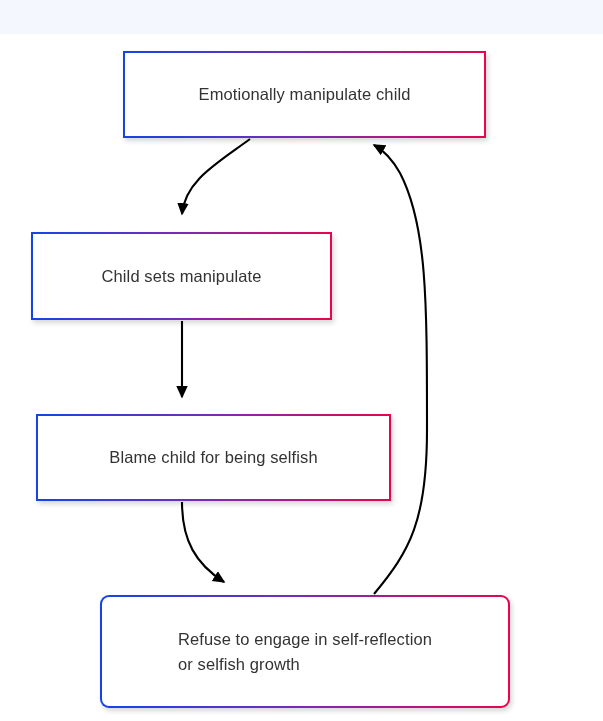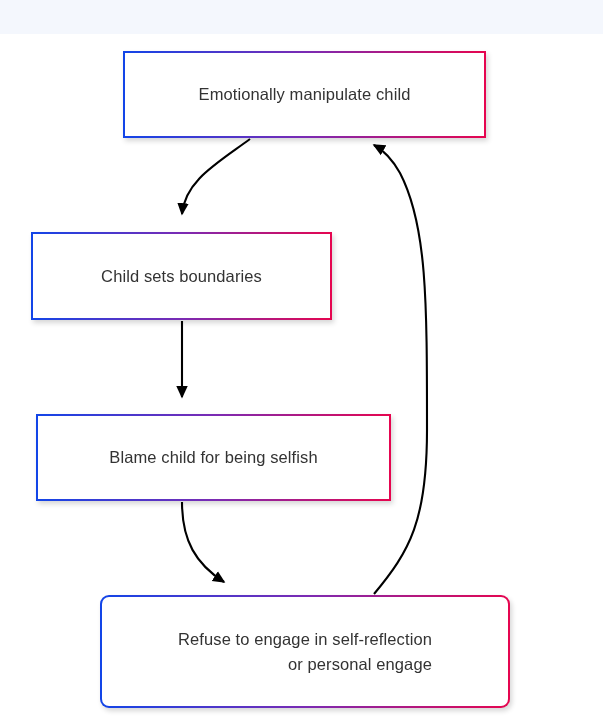--- a/index.html
+++ b/index.html
@@ -39,21 +39,21 @@
     border-radius: 0;
     background-image:
       linear-gradient(#ffffff, #ffffff),
       linear-gradient(90deg, #1245e8 0%, #7a2bb4 50%, #e6054f 100%);
     background-origin: border-box;
     background-clip: padding-box, border-box;
     box-shadow: 2px 3px 5px rgba(0,0,0,0.16);
     display: flex;
     align-items: center;
     justify-content: center;
-    text-align: right;
+    text-align: left;
   }
   .node-label {
     color: #333333;
     font-size: 16.5px;
     line-height: 25px;
     letter-spacing: 0.1px;
     white-space: pre-line;
     padding: 0 8px;
   }
   #node-manipulate {
@@ -104,25 +104,25 @@
     <path d="M 182,502 C 182,541 196,564 224,582" fill="none" stroke="#000000" stroke-width="2.1" marker-end="url(#arrowhead)"></path>
 
     <path d="M 374,594 C 410,551 427,520 427,430 C 427,300 427,225 400,173 C 391,157 383,150 374,145" fill="none" stroke="#000000" stroke-width="2.1" marker-end="url(#arrowhead)"></path>
   </svg>
 
   <div class="node" id="node-manipulate">
     <span class="node-label">Emotionally manipulate child</span>
   </div>
 
   <div class="node" id="node-boundaries">
-    <span class="node-label">Child sets boundaries</span>
+    <span class="node-label">Child sets manipulate</span>
   </div>
 
   <div class="node" id="node-blame">
     <span class="node-label">Blame child for being selfish</span>
   </div>
 
   <div class="node" id="node-refuse">
     <span class="node-label">Refuse to engage in self-reflection
-or personal engage</span>
+or selfish growth</span>
   </div>
 
 </div>
 
 </body></html>

